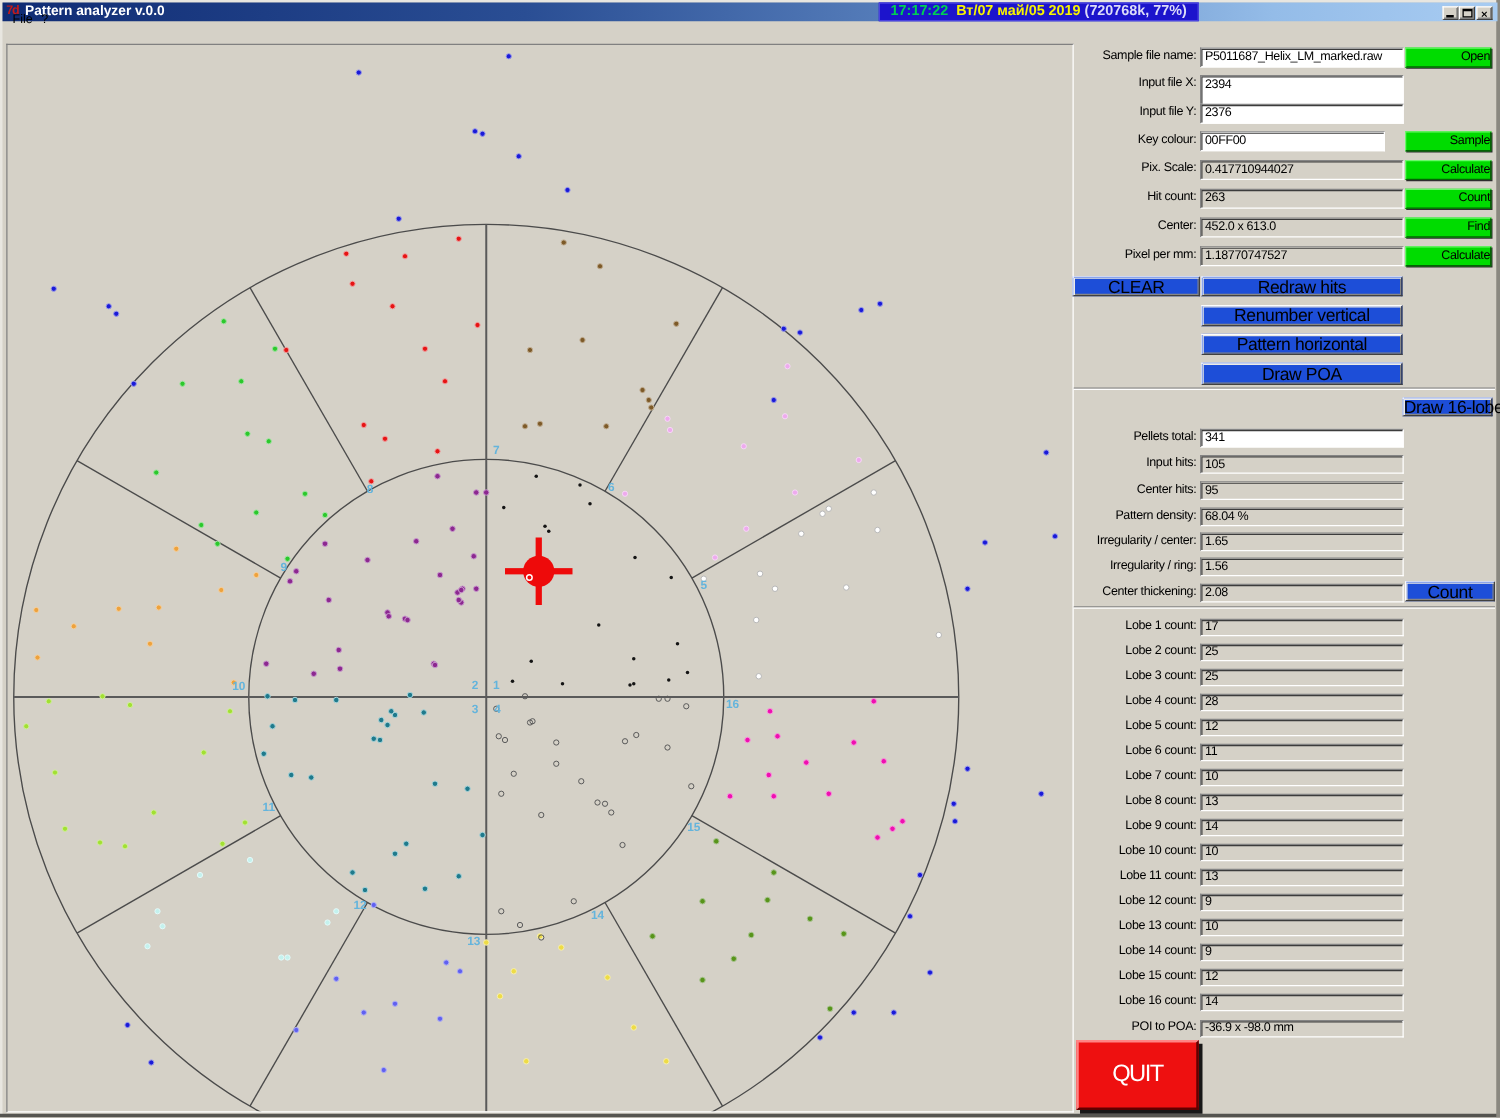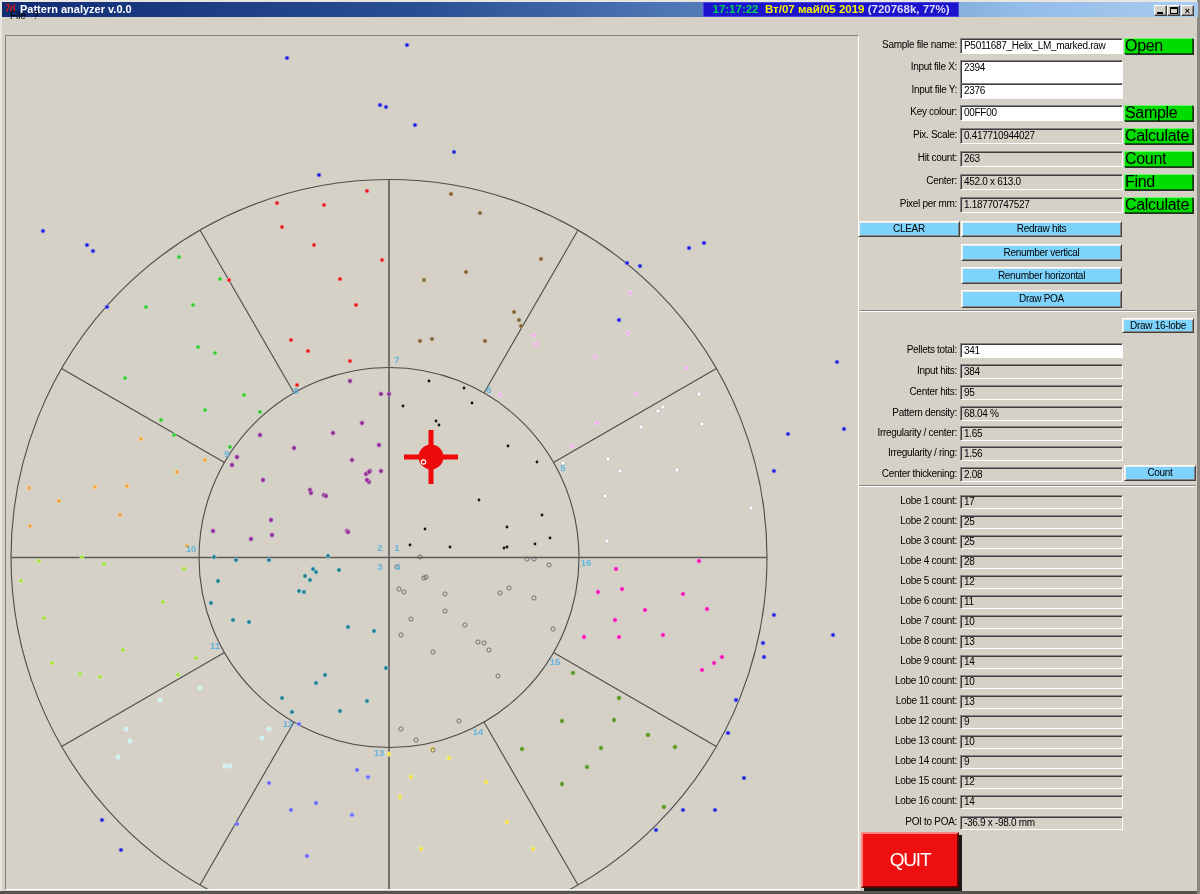--- a/index.html
+++ b/index.html
@@ -1,22 +1,22 @@
 <!DOCTYPE html>
 <html><head><meta charset="utf-8"><style>
 *{margin:0;padding:0;box-sizing:border-box}
 html,body{width:1200px;height:894px;overflow:hidden}
 body{position:relative;background:#d5d1c7;font-family:"Liberation Sans",sans-serif;color:#000}
 .abs{position:absolute}
 .sunken{background:#fff;border:1px solid;border-color:#848484 #fff #fff #848484;box-shadow:inset 1px 1px 0 #3c3c3c}
 .gray{background:#d5d1c7}
 .fieldtxt{font-size:10px;letter-spacing:-0.3px;line-height:14px;padding:0 0 0 3px;white-space:nowrap;overflow:hidden}
 .lbl{position:absolute;font-size:10px;letter-spacing:-0.3px;text-align:right;white-space:nowrap}
-.btn{position:absolute;background:#7dd3fc;border:1px solid;border-color:#fcfcfc #404040 #404040 #fcfcfc;box-shadow:inset 1px 1px 0 #eceae4,inset -1px -1px 0 #868686;font-size:10px;letter-spacing:-0.3px;text-align:center;color:#000;white-space:nowrap}
-.gbtn{position:absolute;background:#00dc00;border:1px solid;border-color:#6cf86c #046404 #046404 #6cf86c;box-shadow:1px 1px 0 #2c2c2c;font-size:16px;letter-spacing:-0.3px;text-align:left;color:#000;white-space:nowrap}
+.btn{position:absolute;background:#1d4ed8;border:1px solid;border-color:#fcfcfc #404040 #404040 #fcfcfc;box-shadow:inset 1px 1px 0 #eceae4,inset -1px -1px 0 #868686;font-size:14px;letter-spacing:-0.3px;text-align:center;color:#000;white-space:nowrap}
+.gbtn{position:absolute;background:#00dc00;border:1px solid;border-color:#6cf86c #046404 #046404 #6cf86c;box-shadow:1px 1px 0 #2c2c2c;font-size:10px;letter-spacing:-0.3px;text-align:right;color:#000;white-space:nowrap}
 </style></head>
 <body>
 
 <div class="abs" style="left:0;top:0;width:1200px;height:2px;background:#e8e6e0"></div>
 <div class="abs" style="left:0;top:0;width:2px;height:894px;background:#e8e6e0"></div>
 <div class="abs" style="left:0;top:891px;width:1200px;height:3px;background:#55544f"></div>
 <div class="abs" style="left:1197px;top:0;width:3px;height:894px;background:#8a8880"></div>
 
 <div class="abs" style="left:2px;top:2px;width:1196px;height:15px;background:linear-gradient(to right,#102c74,#2a4e94 35%,#5a82be 62%,#94bce8 85%,#a8ccf2)">
   <div class="abs" style="left:3px;top:1px;font-size:10px;font-weight:bold;color:#c41a1a;letter-spacing:-1px">7d</div>
@@ -381,45 +381,45 @@
 </div>
 
 <div class="lbl" style="left:820px;top:39px;width:137px">Sample file name:</div>
 <div class="abs sunken fieldtxt" style="left:960px;top:38px;width:163px;height:16px">P5011687_Helix_LM_marked.raw</div>
 <div class="gbtn" style="left:1124px;top:38px;width:69px;height:16px;line-height:14px">Open</div>
 <div class="lbl" style="left:820px;top:61px;width:137px">Input file X:</div>
 <div class="abs sunken fieldtxt" style="left:960px;top:60px;width:163px;height:28px">2394</div>
 <div class="lbl" style="left:820px;top:84px;width:137px">Input file Y:</div>
 <div class="abs sunken fieldtxt" style="left:960px;top:83px;width:163px;height:16px">2376</div>
 <div class="lbl" style="left:820px;top:106px;width:137px">Key colour:</div>
-<div class="abs sunken fieldtxt" style="left:960px;top:105px;width:163px;height:16px">00FF00</div>
+<div class="abs sunken fieldtxt" style="left:960px;top:105px;width:148px;height:16px">00FF00</div>
 <div class="gbtn" style="left:1124px;top:105px;width:69px;height:16px;line-height:14px">Sample</div>
 <div class="lbl" style="left:820px;top:129px;width:137px">Pix. Scale:</div>
 <div class="abs sunken gray fieldtxt" style="left:960px;top:128px;width:163px;height:16px">0.417710944027</div>
 <div class="gbtn" style="left:1124px;top:128px;width:69px;height:16px;line-height:14px">Calculate</div>
 <div class="lbl" style="left:820px;top:152px;width:137px">Hit count:</div>
 <div class="abs sunken gray fieldtxt" style="left:960px;top:151px;width:163px;height:16px">263</div>
 <div class="gbtn" style="left:1124px;top:151px;width:69px;height:16px;line-height:14px">Count</div>
 <div class="lbl" style="left:820px;top:175px;width:137px">Center:</div>
 <div class="abs sunken gray fieldtxt" style="left:960px;top:174px;width:163px;height:16px">452.0 x 613.0</div>
 <div class="gbtn" style="left:1124px;top:174px;width:69px;height:16px;line-height:14px">Find</div>
 <div class="lbl" style="left:820px;top:198px;width:137px">Pixel per mm:</div>
 <div class="abs sunken gray fieldtxt" style="left:960px;top:197px;width:163px;height:16px">1.18770747527</div>
 <div class="gbtn" style="left:1124px;top:197px;width:69px;height:16px;line-height:14px">Calculate</div>
 <div class="btn" style="left:858px;top:221px;width:102px;height:16px;line-height:14px">CLEAR</div>
 <div class="btn" style="left:961px;top:221px;width:161px;height:16px;line-height:14px">Redraw hits</div>
 <div class="btn" style="left:961px;top:244px;width:161px;height:17px;line-height:15px">Renumber vertical</div>
-<div class="btn" style="left:961px;top:267px;width:161px;height:17px;line-height:15px">Renumber horizontal</div>
+<div class="btn" style="left:961px;top:267px;width:161px;height:17px;line-height:15px">Pattern horizontal</div>
 <div class="btn" style="left:961px;top:290px;width:161px;height:18px;line-height:16px">Draw POA</div>
 <div class="abs" style="left:859px;top:310px;width:337px;height:2px;border-top:1px solid #848484;border-bottom:1px solid #fff"></div>
 <div class="btn" style="left:1122px;top:318px;width:72px;height:15px;line-height:13px">Draw 16-lobe</div>
 <div class="lbl" style="left:820px;top:344px;width:137px">Pellets total:</div>
 <div class="abs sunken fieldtxt" style="left:960px;top:343px;width:163px;height:15px;line-height:13px">341</div>
 <div class="lbl" style="left:820px;top:365px;width:137px">Input hits:</div>
-<div class="abs sunken gray fieldtxt" style="left:960px;top:364px;width:163px;height:15px;line-height:13px">384</div>
+<div class="abs sunken gray fieldtxt" style="left:960px;top:364px;width:163px;height:15px;line-height:13px">105</div>
 <div class="lbl" style="left:820px;top:386px;width:137px">Center hits:</div>
 <div class="abs sunken gray fieldtxt" style="left:960px;top:385px;width:163px;height:15px;line-height:13px">95</div>
 <div class="lbl" style="left:820px;top:407px;width:137px">Pattern density:</div>
 <div class="abs sunken gray fieldtxt" style="left:960px;top:406px;width:163px;height:15px;line-height:13px">68.04 %</div>
 <div class="lbl" style="left:820px;top:427px;width:137px">Irregularity / center:</div>
 <div class="abs sunken gray fieldtxt" style="left:960px;top:426px;width:163px;height:15px;line-height:13px">1.65</div>
 <div class="lbl" style="left:820px;top:447px;width:137px">Irregularity / ring:</div>
 <div class="abs sunken gray fieldtxt" style="left:960px;top:446px;width:163px;height:15px;line-height:13px">1.56</div>
 <div class="lbl" style="left:820px;top:468px;width:137px">Center thickening:</div>
 <div class="abs sunken gray fieldtxt" style="left:960px;top:467px;width:163px;height:15px;line-height:13px">2.08</div>

